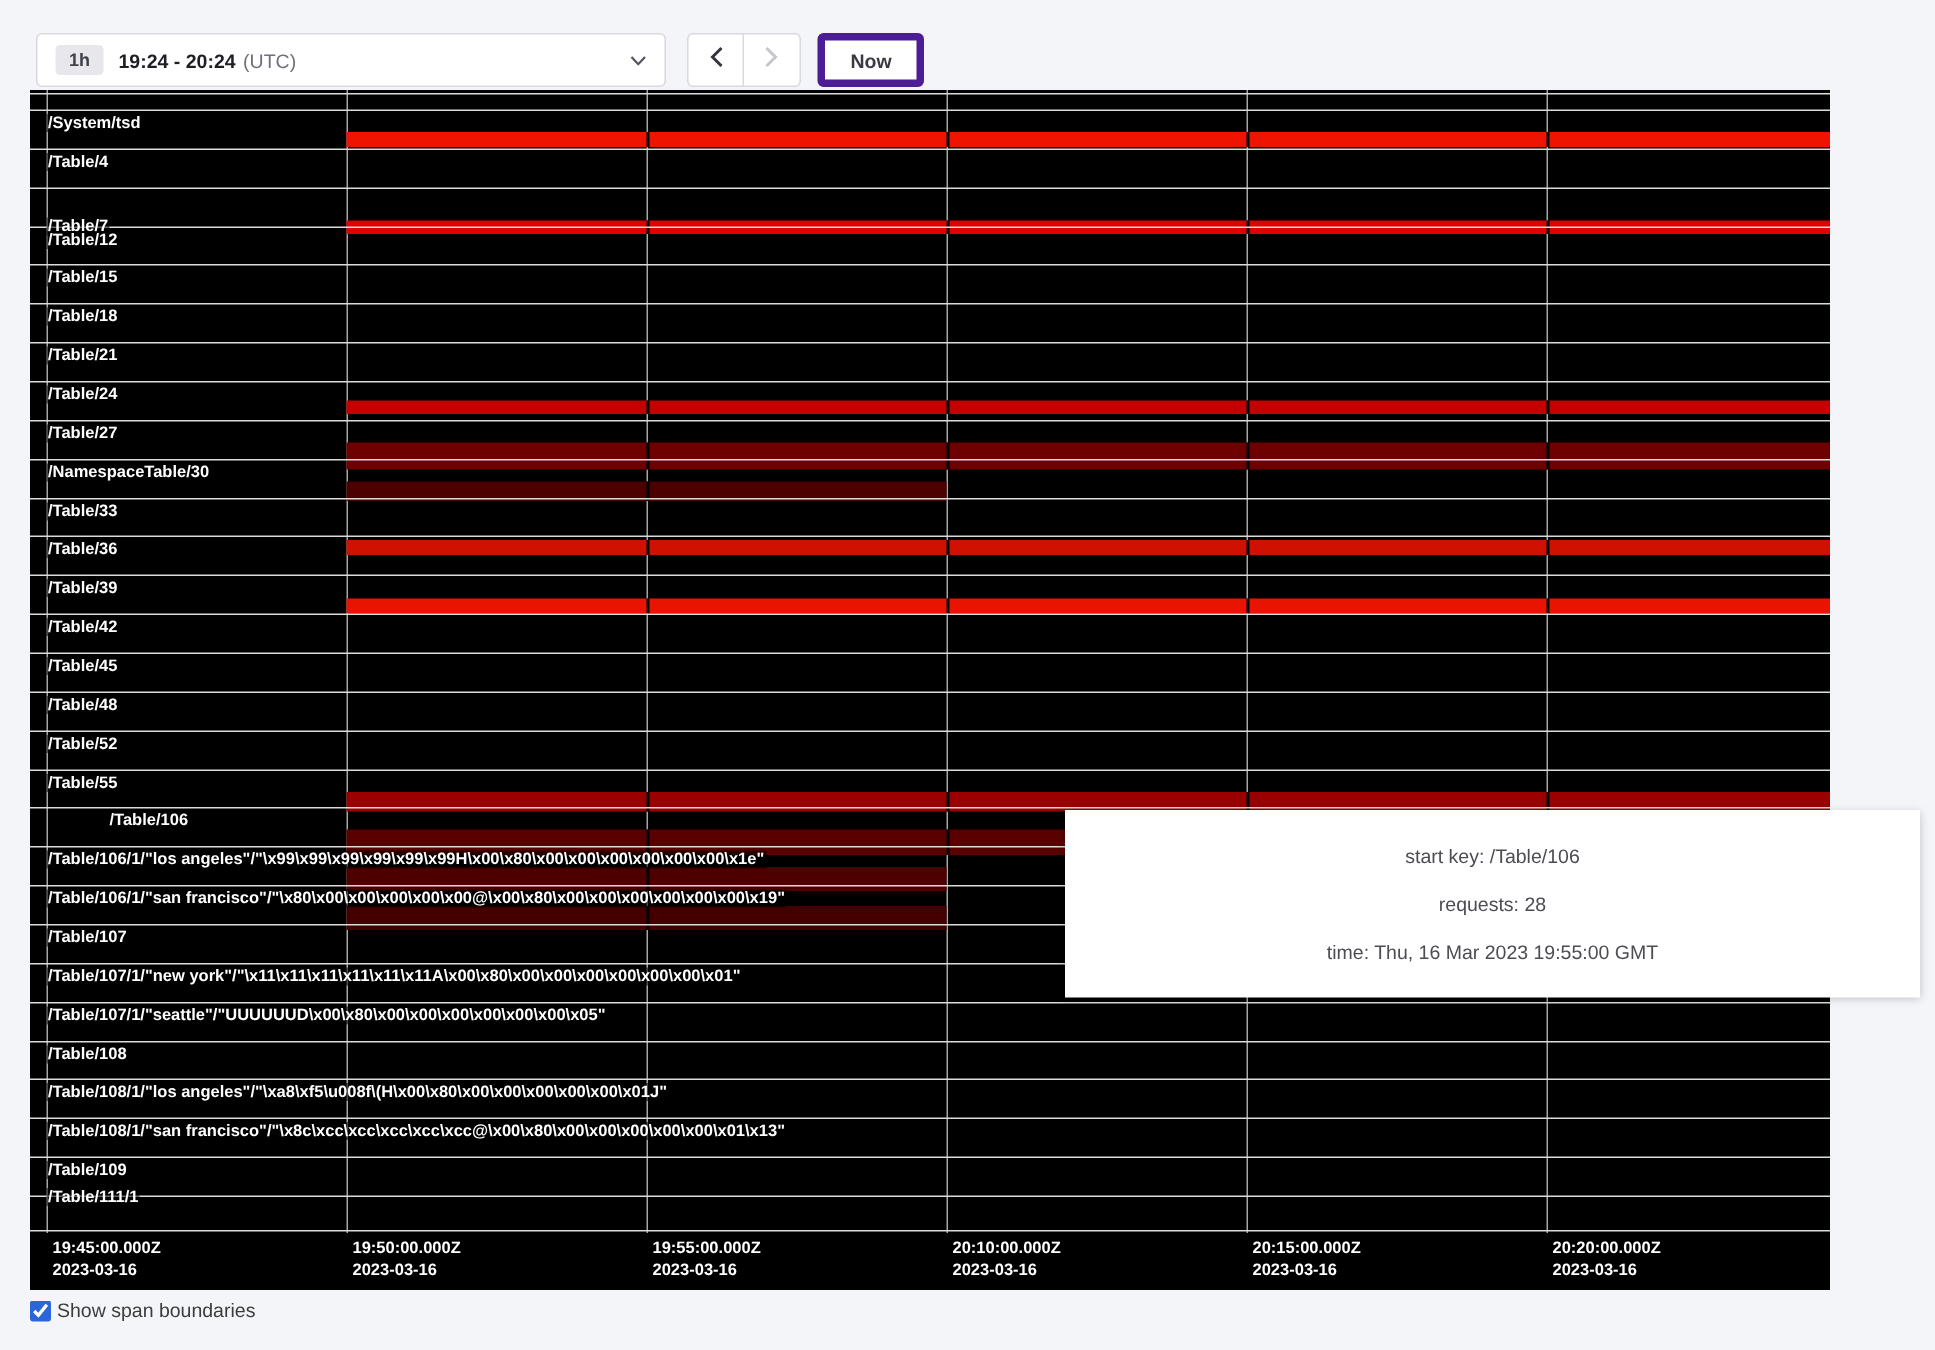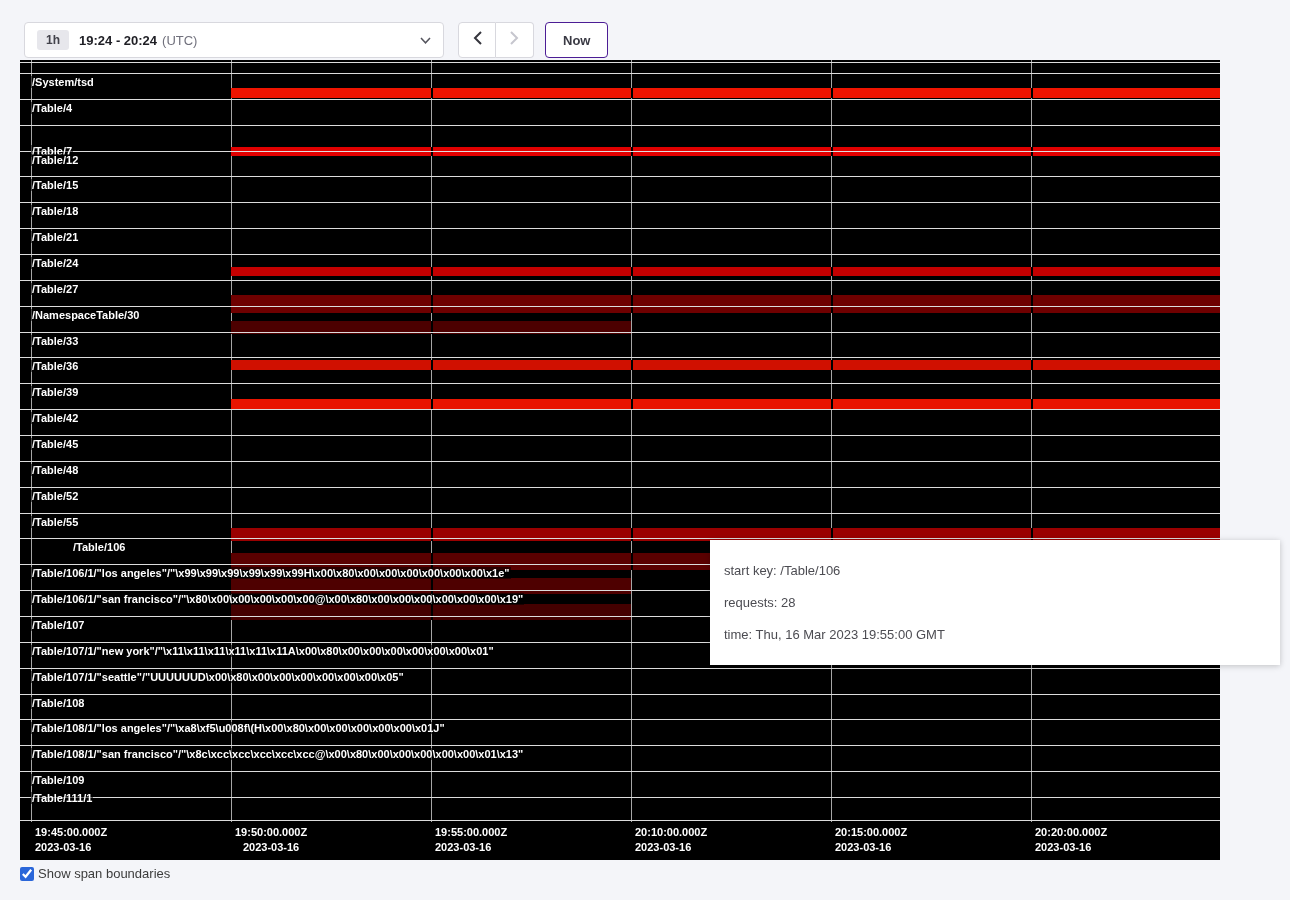--- a/index.html
+++ b/index.html
@@ -28,21 +28,21 @@
   .nav-group { position:absolute; left:458px; top:22px; display:flex; }
   .nav-btn {
     width:38px; height:36px; background:#fff; border:1px solid #d8d8de;
     display:flex; align-items:center; justify-content:center; cursor:pointer;
   }
   .nav-btn.prev { border-radius:4px 0 0 4px; }
   .nav-btn.next { border-radius:0 4px 4px 0; border-left:none; cursor:default; }
 
   .now-btn {
     position:absolute; left:545px; top:22px; height:36px; padding:0 17px;
-    background:#fff; border:1px solid #4c1d95; border-radius:4px;
+    background:#fff; border:5px solid #4c1d95; border-radius:4px;
     font-family:"Liberation Sans", sans-serif;
     font-size:13px; font-weight:bold; color:#3a3a44; cursor:pointer;
   }
 
   
   .plot {
     position:absolute; left:20px; top:60px; width:1200px; height:800px;
     background:#000; overflow:hidden; cursor:crosshair;
   }
   .vline { position:absolute; top:0; width:1px; height:762px; background:#a6a6a6; z-index:1; }
@@ -58,21 +58,21 @@
     position:absolute; top:765px; z-index:4; color:#ffffff;
     font-size:11px; font-weight:bold; line-height:15px; padding-left:4px; white-space:nowrap;
   }
 
   
   .kv-tooltip {
     position:absolute; left:710px; top:540px; width:570px;
     background:#ffffff; box-shadow:0 1px 6px rgba(0,0,0,0.22);
     padding:7px 14px; z-index:10;
   }
-  .kv-tooltip div { font-size:13px; color:#4c4c52; margin:15px 0; line-height:17px; }
+  .kv-tooltip div { font-size:13px; color:#4c4c52; margin:15px 0; line-height:17px;text-align:center; }
 
   
   .footer-check {
     position:absolute; left:20px; top:866px;
     display:flex; align-items:flex-start; gap:4px;
     font-size:13px; color:#3c3c3c; cursor:pointer;
   }
   .footer-check input { width:14px; height:14px; accent-color:#2a66d9; margin-top:1px; cursor:pointer; }
 </style>
 </head>
@@ -218,21 +218,21 @@
     <div class="bandgap" style="left: 811px; top: 493px; height: 17px;"></div>
     <div class="bandgap" style="left: 1011px; top: 493px; height: 17px;"></div>
     <div class="band" style="top: 518px; height: 16px; left: 211px; width: 400px; background: rgb(78, 0, 0);"></div>
     <div class="bandgap" style="left: 411px; top: 518px; height: 16px;"></div>
     <div class="band" style="top: 544px; height: 16px; left: 211px; width: 400px; background: rgb(68, 0, 0);"></div>
     <div class="bandgap" style="left: 411px; top: 544px; height: 16px;"></div>
     <div class="axislabel" style="left: 11px;">
       <div>19:45:00.000Z</div>
       <div>2023-03-16</div>
     </div>
-    <div class="axislabel" style="left: 211px; text-align: center;">
+    <div class="axislabel" style="left: 211px;">
       <div>19:50:00.000Z</div>
       <div>2023-03-16</div>
     </div>
     <div class="axislabel" style="left: 411px;">
       <div>19:55:00.000Z</div>
       <div>2023-03-16</div>
     </div>
     <div class="axislabel" style="left: 611px;">
       <div>20:10:00.000Z</div>
       <div>2023-03-16</div>

